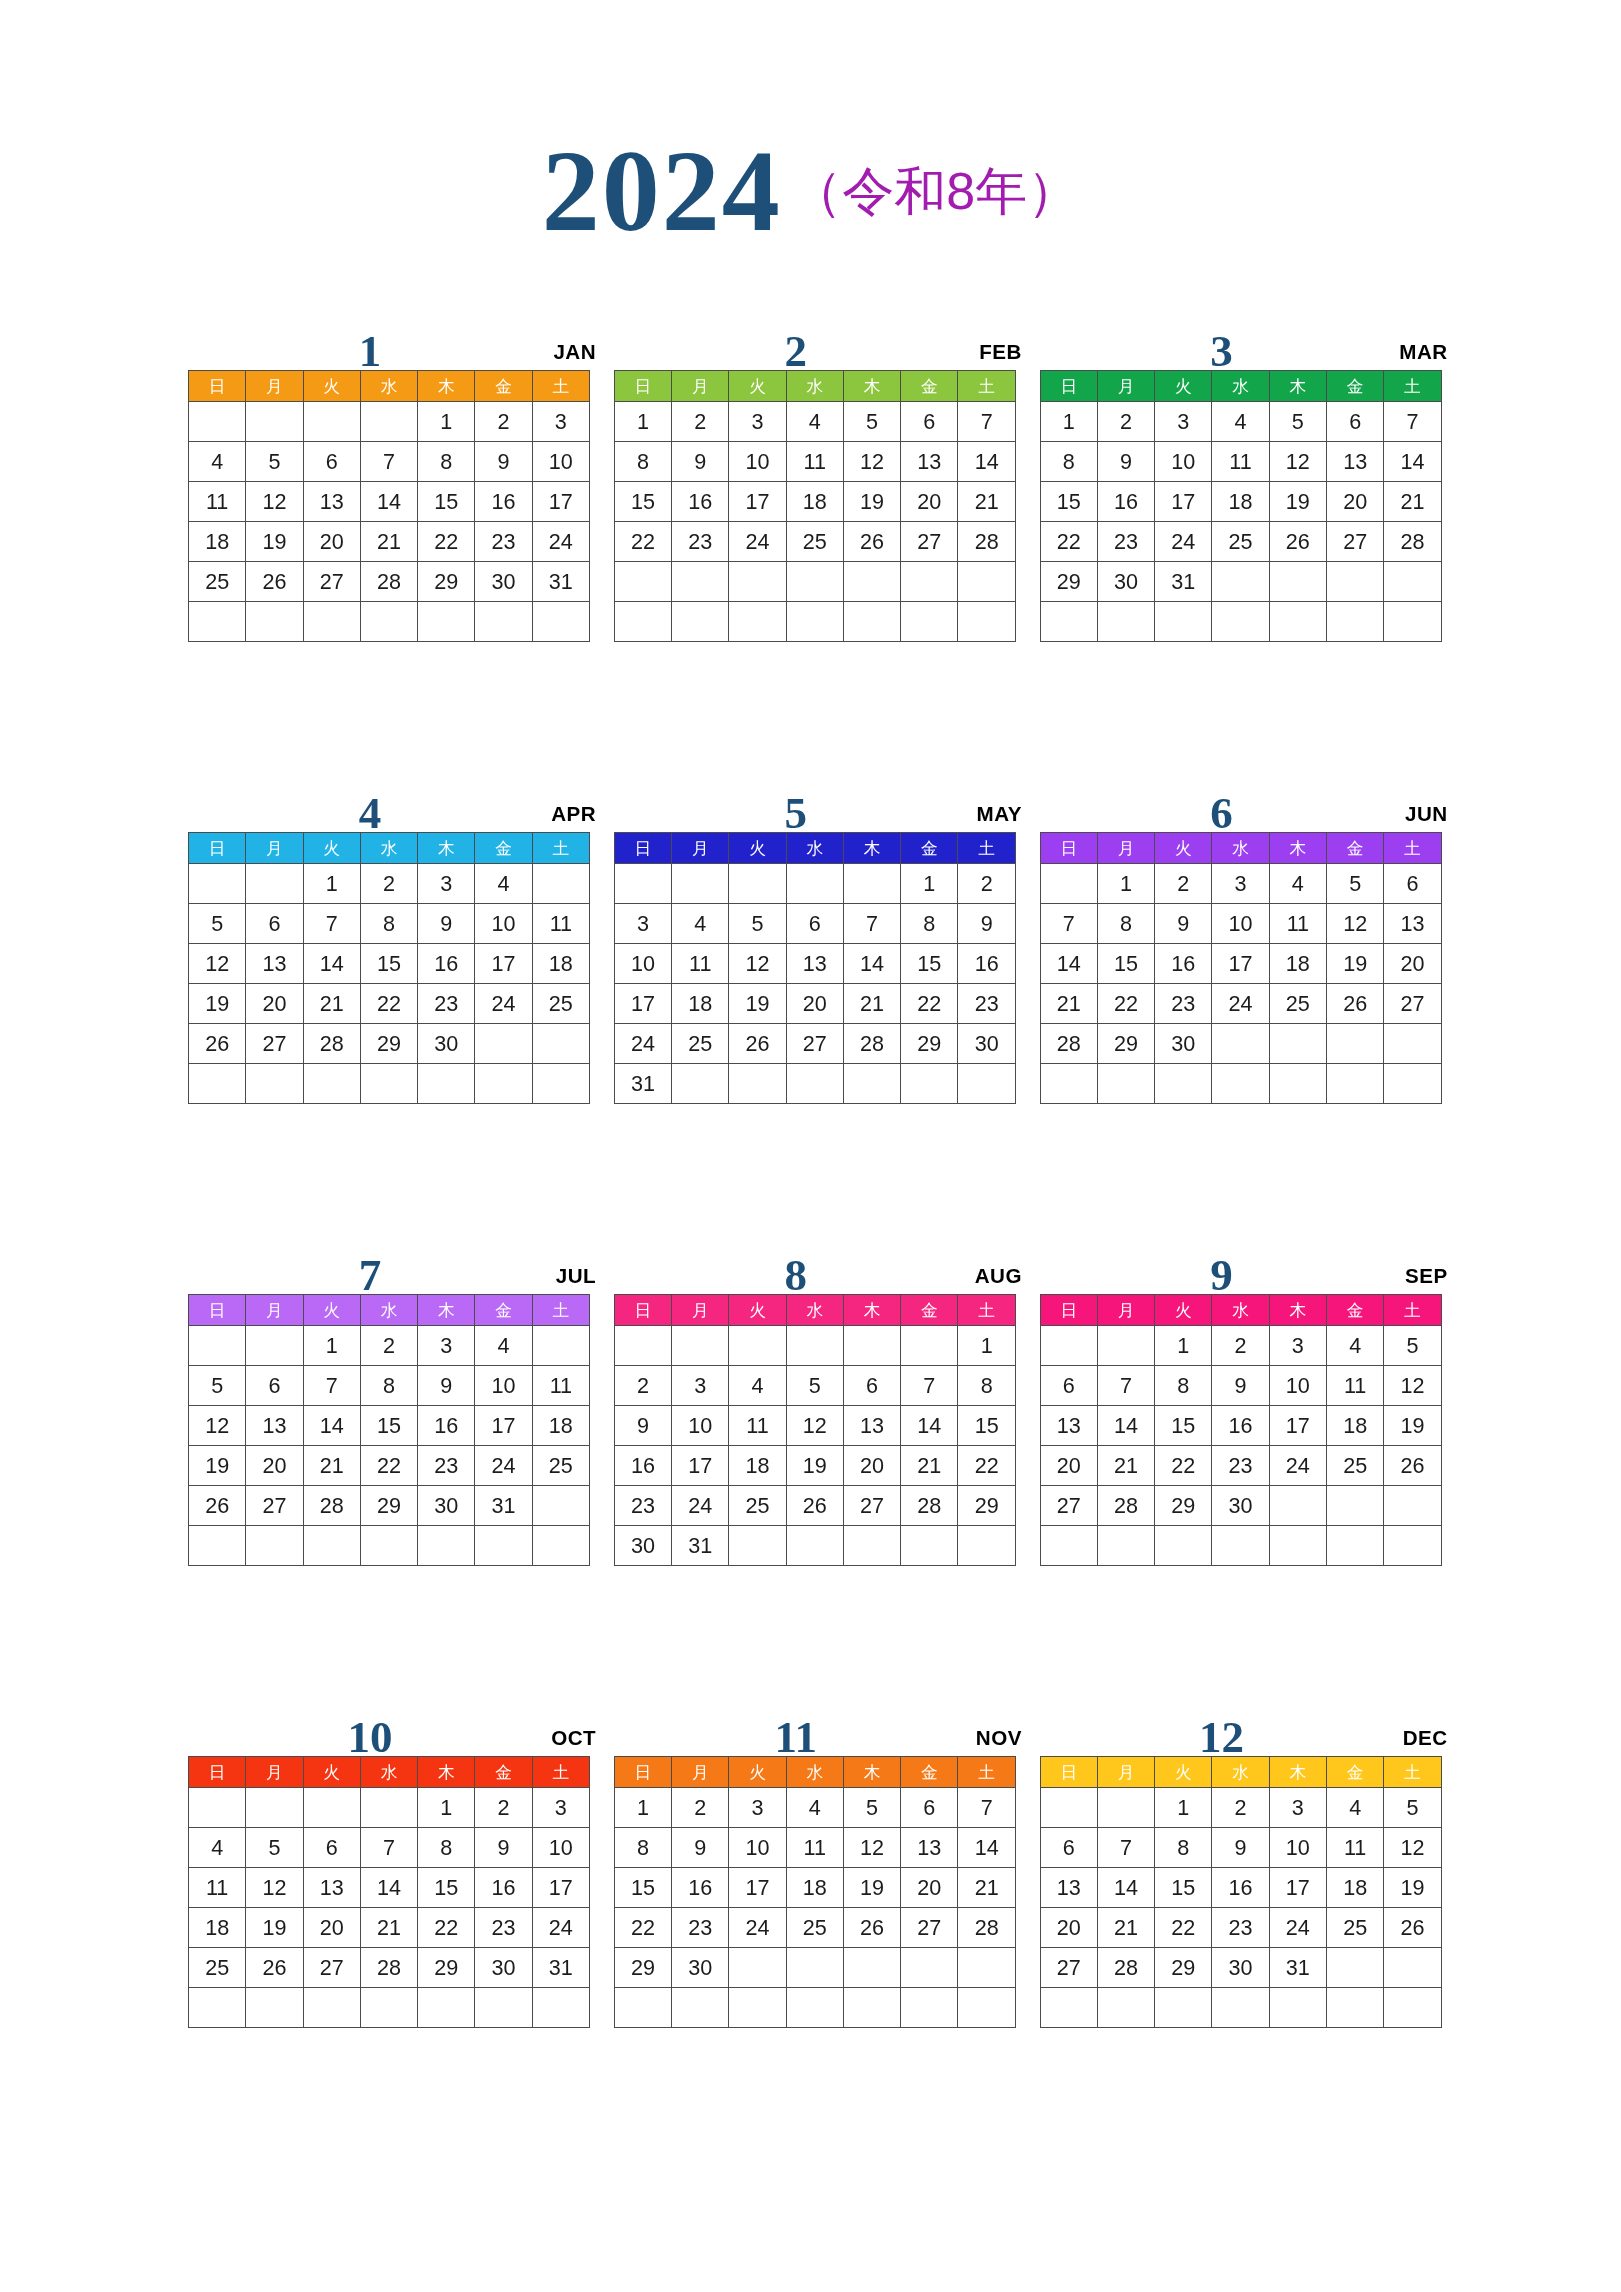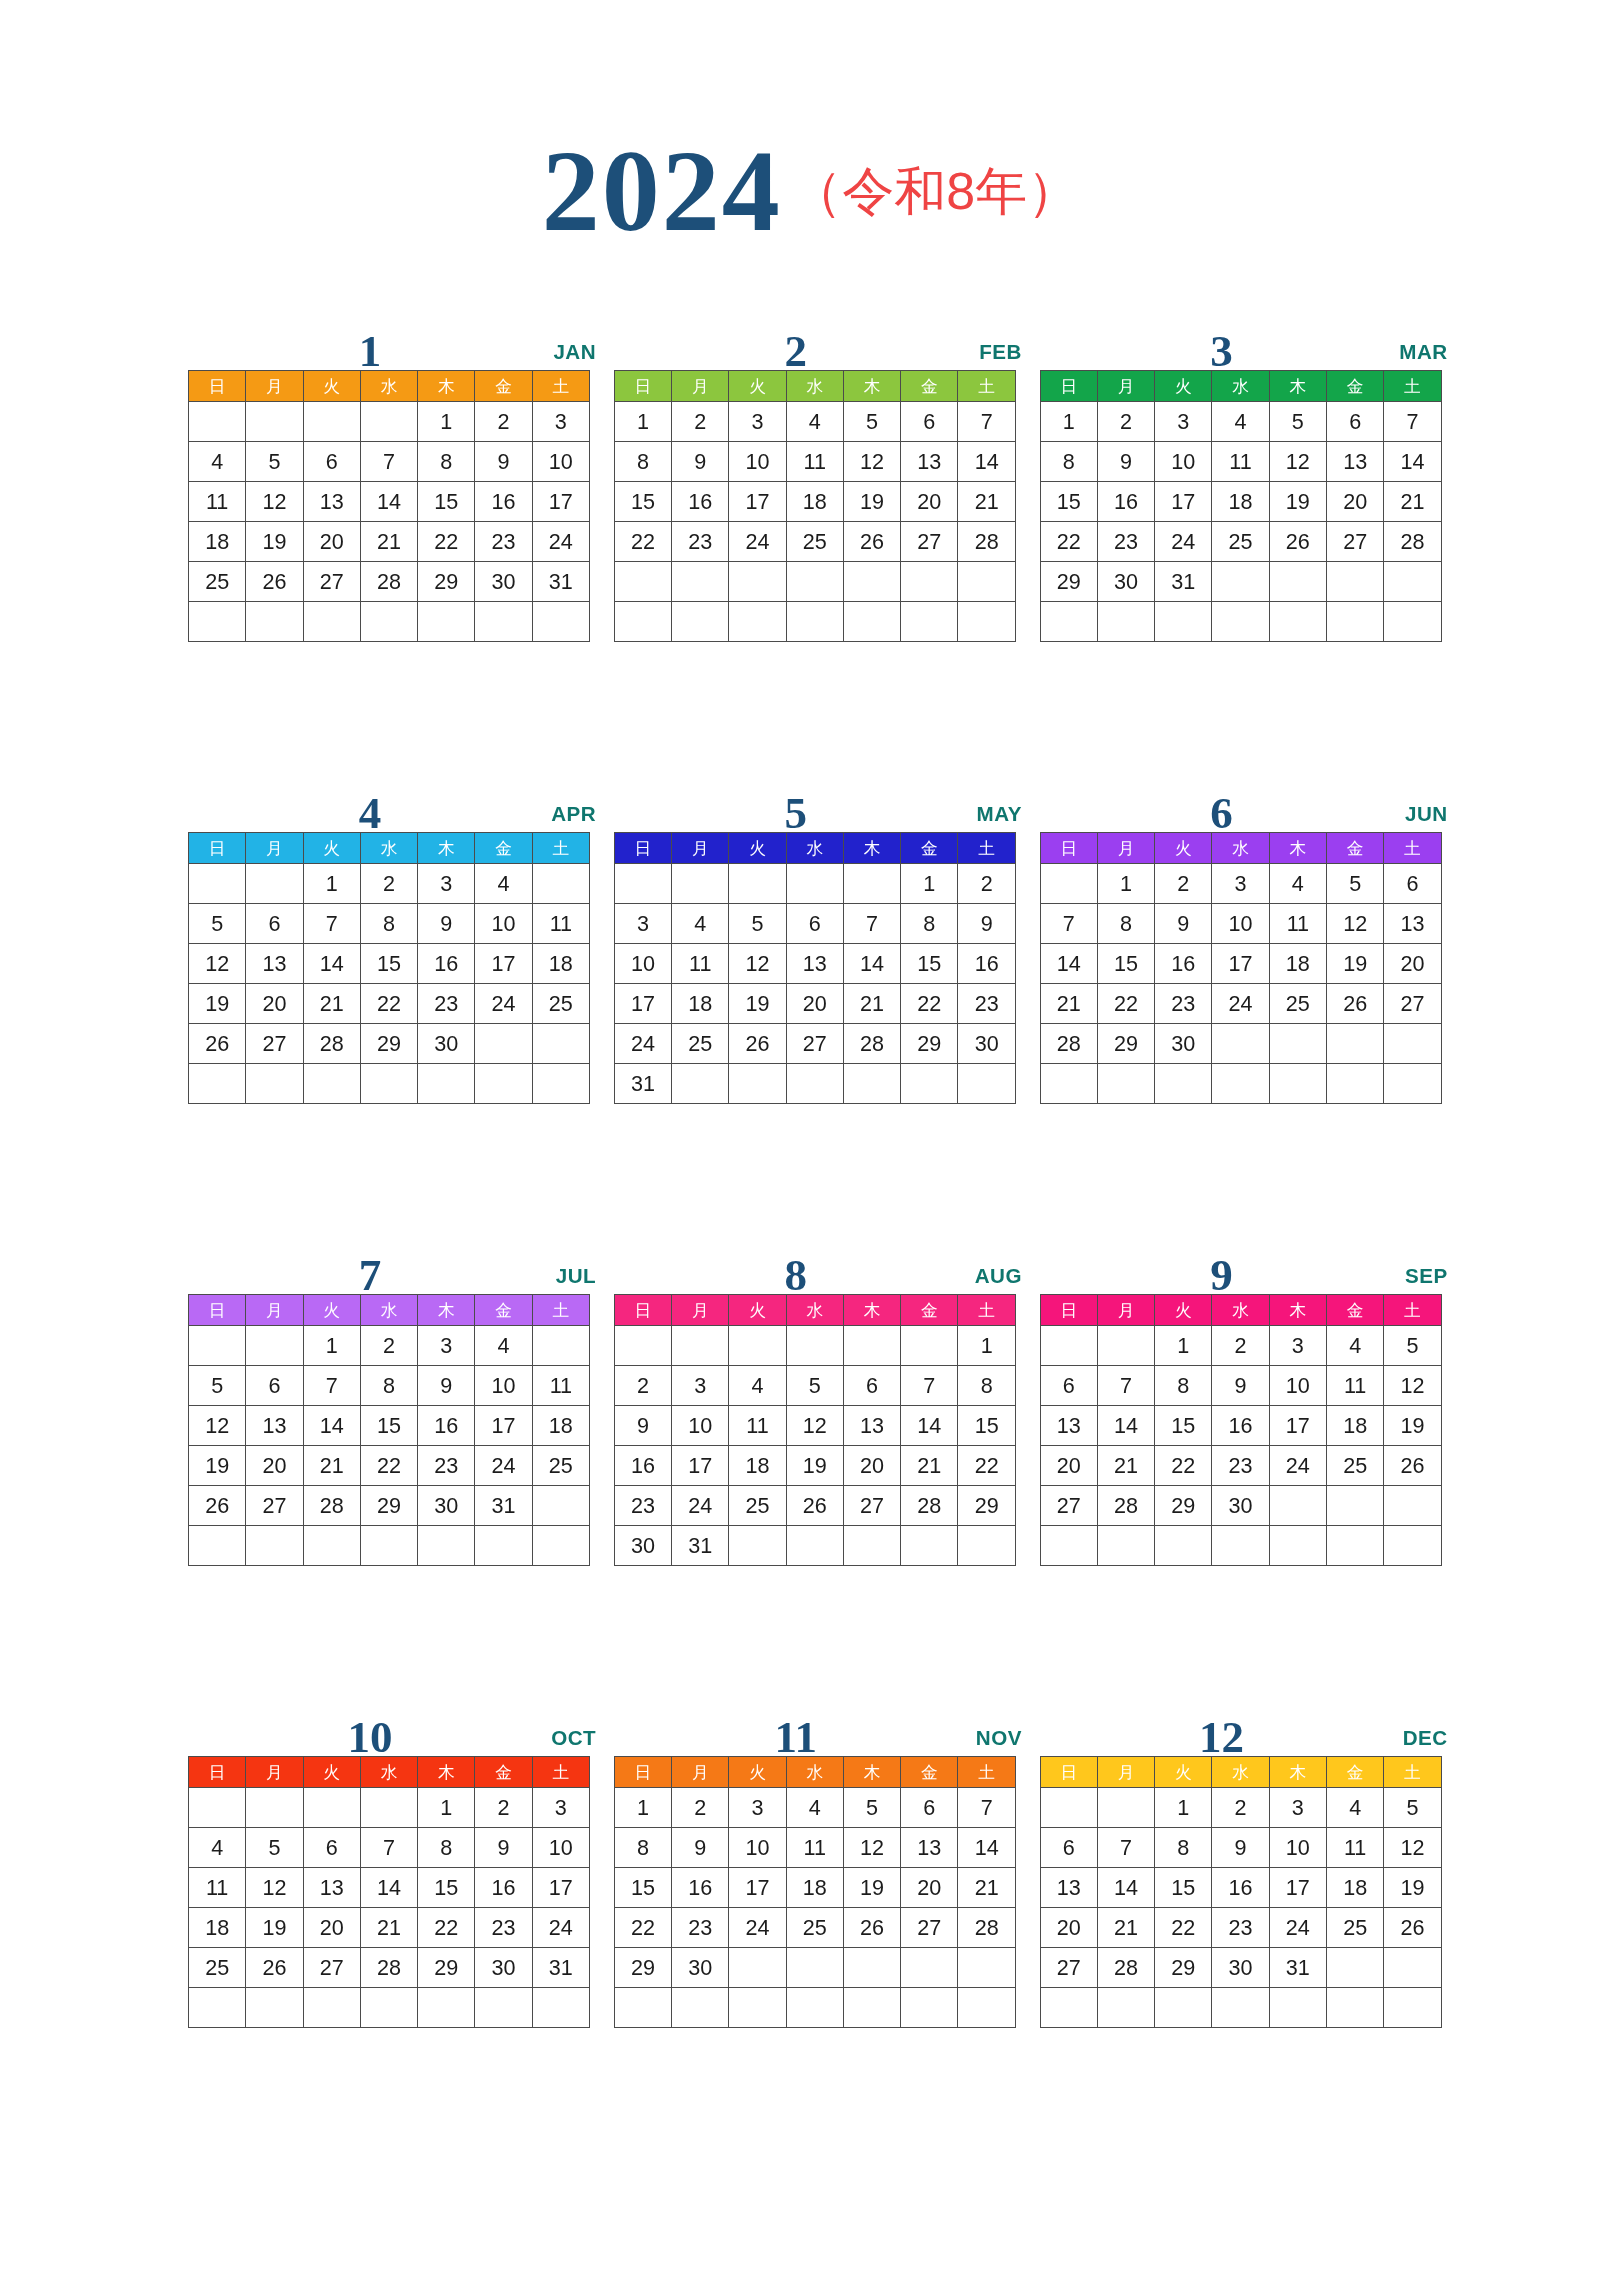--- a/index.html
+++ b/index.html
@@ -33,21 +33,21 @@
   .title-year {
     font-family: "Liberation Serif", serif;
     font-size: 116px;
     font-weight: bold;
     color: #1d4f79;
     letter-spacing: 2px;
     vertical-align: middle;
   }
   .title-era {
     font-size: 52px;
-    color: #ef4444;
+    color: #a21caf;
     vertical-align: middle;
     margin-left: 4px;
     letter-spacing: 0px;
   }
   
   .months {
     position: absolute;
     top: 323px;
     left: 186px;
     width: 1264px;
@@ -76,21 +76,21 @@
     font-weight: bold;
     color: #1d4f79;
     line-height: 45px;
   }
   .month-abbr {
     position: absolute;
     right: 3.9px;
     bottom: 5.9px;
     font-size: 20.6px;
     font-weight: bold;
-    color: #0f766e;
+    color: #000000;
     letter-spacing: 0.5px;
   }
   table.cal {
     border-collapse: collapse;
     width: 402px;
     margin-left: 2px;
     table-layout: fixed;
   }
   table.cal td, table.cal th {
     width: 57px;

